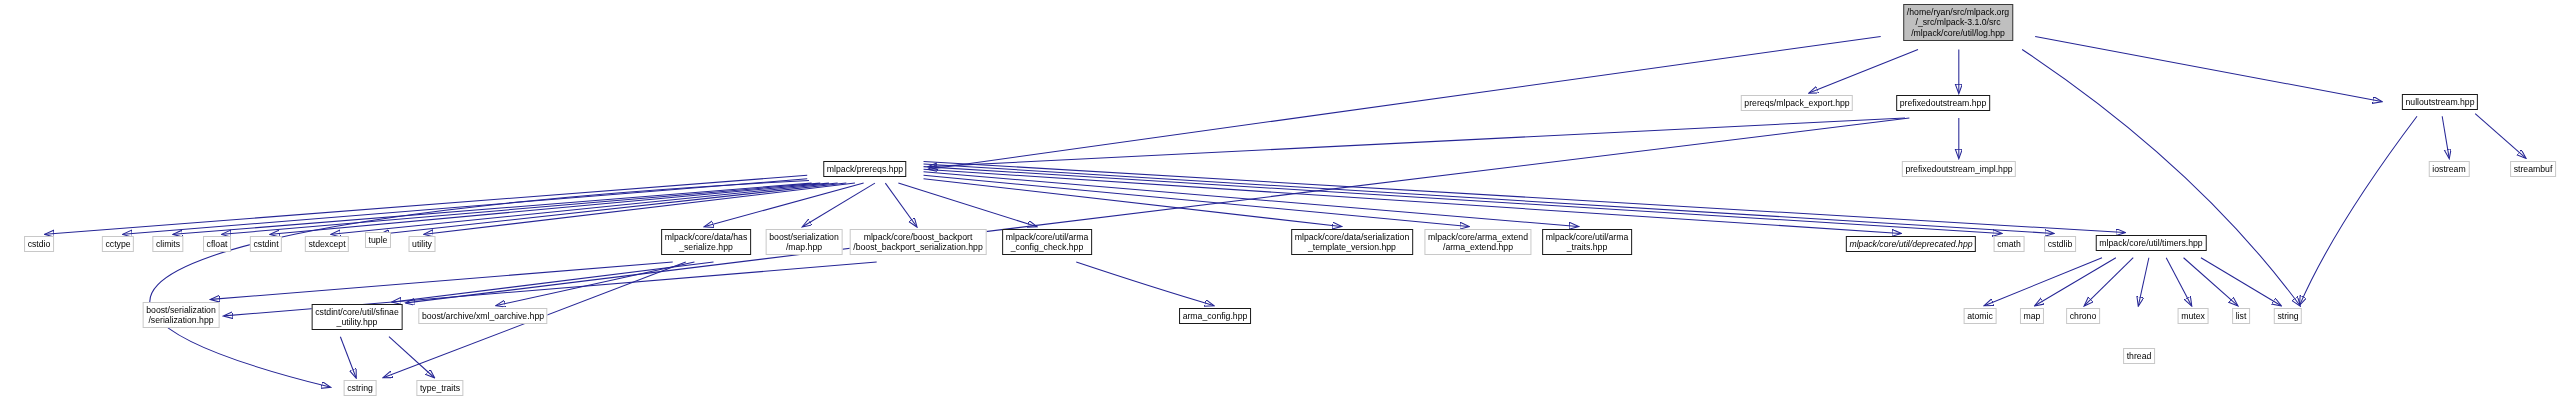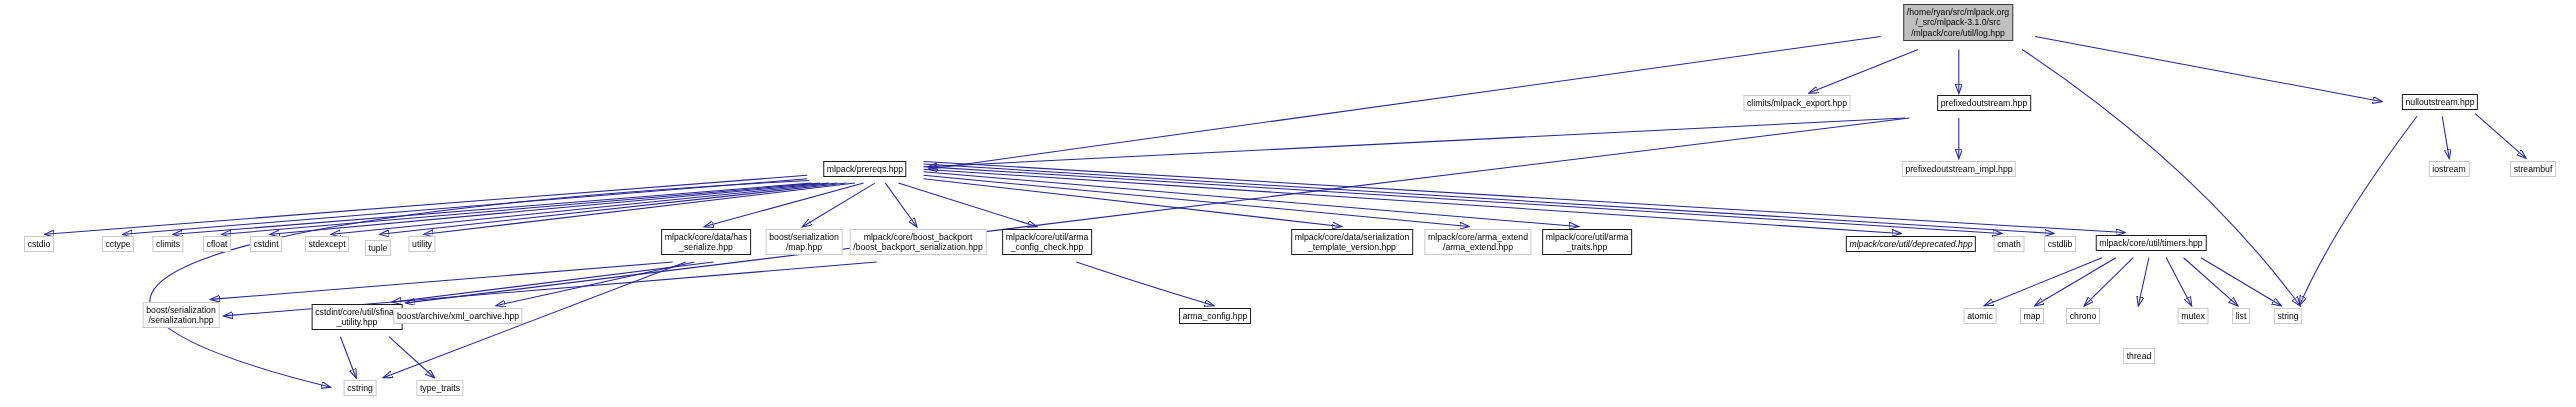--- a/index.html
+++ b/index.html
@@ -81,34 +81,34 @@
       <path d="M2438,297 L2345,352" marker-end="url(#arrow)"></path>
       <path d="M2458,297 L2402,352" marker-end="url(#arrow)"></path>
       <path d="M2476,297 L2464,352" marker-end="url(#arrow)"></path>
       <path d="M2496,297 L2525,352" marker-end="url(#arrow)"></path>
       <path d="M2516,297 L2578,352" marker-end="url(#arrow)"></path>
       <path d="M2536,297 L2628,352" marker-end="url(#arrow)"></path>
     </svg>
 <div class="node root" style="left: 1958px; top: 4.3px;">/home/ryan/src/mlpack.org
 /_src/mlpack-3.1.0/src
 /mlpack/core/util/log.hpp</div>
-    <div class="node unlinked" style="left: 1797px; top: 95px;">climits/mlpack_export.hpp</div>
-    <div class="node linked" style="left: 1984px; top: 95px;">prefixedoutstream.hpp</div>
+    <div class="node unlinked" style="left: 1797px; top: 95px;">prereqs/mlpack_export.hpp</div>
+    <div class="node linked" style="left: 1943px; top: 95px;">prefixedoutstream.hpp</div>
     <div class="node linked" style="left: 2440px; top: 94px;">nulloutstream.hpp</div>
     <div class="node linked" style="left: 865px; top: 161px;">mlpack/prereqs.hpp</div>
     <div class="node unlinked" style="left: 1959px; top: 161px;">prefixedoutstream_impl.hpp</div>
     <div class="node unlinked" style="left: 2449px; top: 161px;">iostream</div>
     <div class="node unlinked" style="left: 2533px; top: 161px;">streambuf</div>
     <div class="node unlinked" style="left: 39px; top: 236px;">cstdio</div>
     <div class="node unlinked" style="left: 118px; top: 236px;">cctype</div>
     <div class="node unlinked" style="left: 168px; top: 236px;">climits</div>
     <div class="node unlinked" style="left: 217px; top: 236px;">cfloat</div>
     <div class="node unlinked" style="left: 266px; top: 236px;">cstdint</div>
     <div class="node unlinked" style="left: 327px; top: 236px;">stdexcept</div>
-    <div class="node unlinked" style="left: 378px; top: 240px; text-align: center;">tuple</div>
+    <div class="node unlinked" style="left: 378px; top: 232px; text-align: center;">tuple</div>
     <div class="node unlinked" style="left: 422px; top: 236px;">utility</div>
     <div class="node linked" style="left: 706px; top: 229px;">mlpack/core/data/has
 _serialize.hpp</div>
     <div class="node unlinked" style="left: 804px; top: 229px;">boost/serialization
 /map.hpp</div>
     <div class="node unlinked" style="left: 918px; top: 229px;">mlpack/core/boost_backport
 /boost_backport_serialization.hpp</div>
     <div class="node linked" style="left: 1047px; top: 229px;">mlpack/core/util/arma
 _config_check.hpp</div>
     <div class="node linked" style="left: 1352px; top: 229px;">mlpack/core/data/serialization
@@ -118,21 +118,21 @@
     <div class="node linked" style="left: 1587px; top: 229px;">mlpack/core/util/arma
 _traits.hpp</div>
     <div class="node linked" style="left: 1911px; top: 236px; font-style: italic;">mlpack/core/util/deprecated.hpp</div>
     <div class="node unlinked" style="left: 2009px; top: 236px;">cmath</div>
     <div class="node unlinked" style="left: 2060px; top: 236px;">cstdlib</div>
     <div class="node linked" style="left: 2151px; top: 235px;">mlpack/core/util/timers.hpp</div>
     <div class="node unlinked" style="left: 181px; top: 302px;">boost/serialization
 /serialization.hpp</div>
     <div class="node linked" style="left: 357px; top: 304px;">cstdint/core/util/sfinae
 _utility.hpp</div>
-    <div class="node unlinked" style="left: 458px; top: 308px;">boost/archive/xml_oarchive.hpp</div>
+    <div class="node unlinked" style="left: 483px; top: 308px;">boost/archive/xml_oarchive.hpp</div>
     <div class="node linked" style="left: 1215px; top: 308px;">arma_config.hpp</div>
     <div class="node unlinked" style="left: 1980px; top: 308px;">atomic</div>
     <div class="node unlinked" style="left: 2032px; top: 308px;">map</div>
     <div class="node unlinked" style="left: 2083px; top: 308px;">chrono</div>
     <div class="node unlinked" style="left: 2139px; top: 308px; margin-top: 40px;">thread</div>
     <div class="node unlinked" style="left: 2193px; top: 308px;">mutex</div>
     <div class="node unlinked" style="left: 2241px; top: 308px;">list</div>
     <div class="node unlinked" style="left: 2288px; top: 308px;">string</div>
     <div class="node unlinked" style="left: 360px; top: 380px;">cstring</div>
     <div class="node unlinked" style="left: 440px; top: 380px;">type_traits</div>

